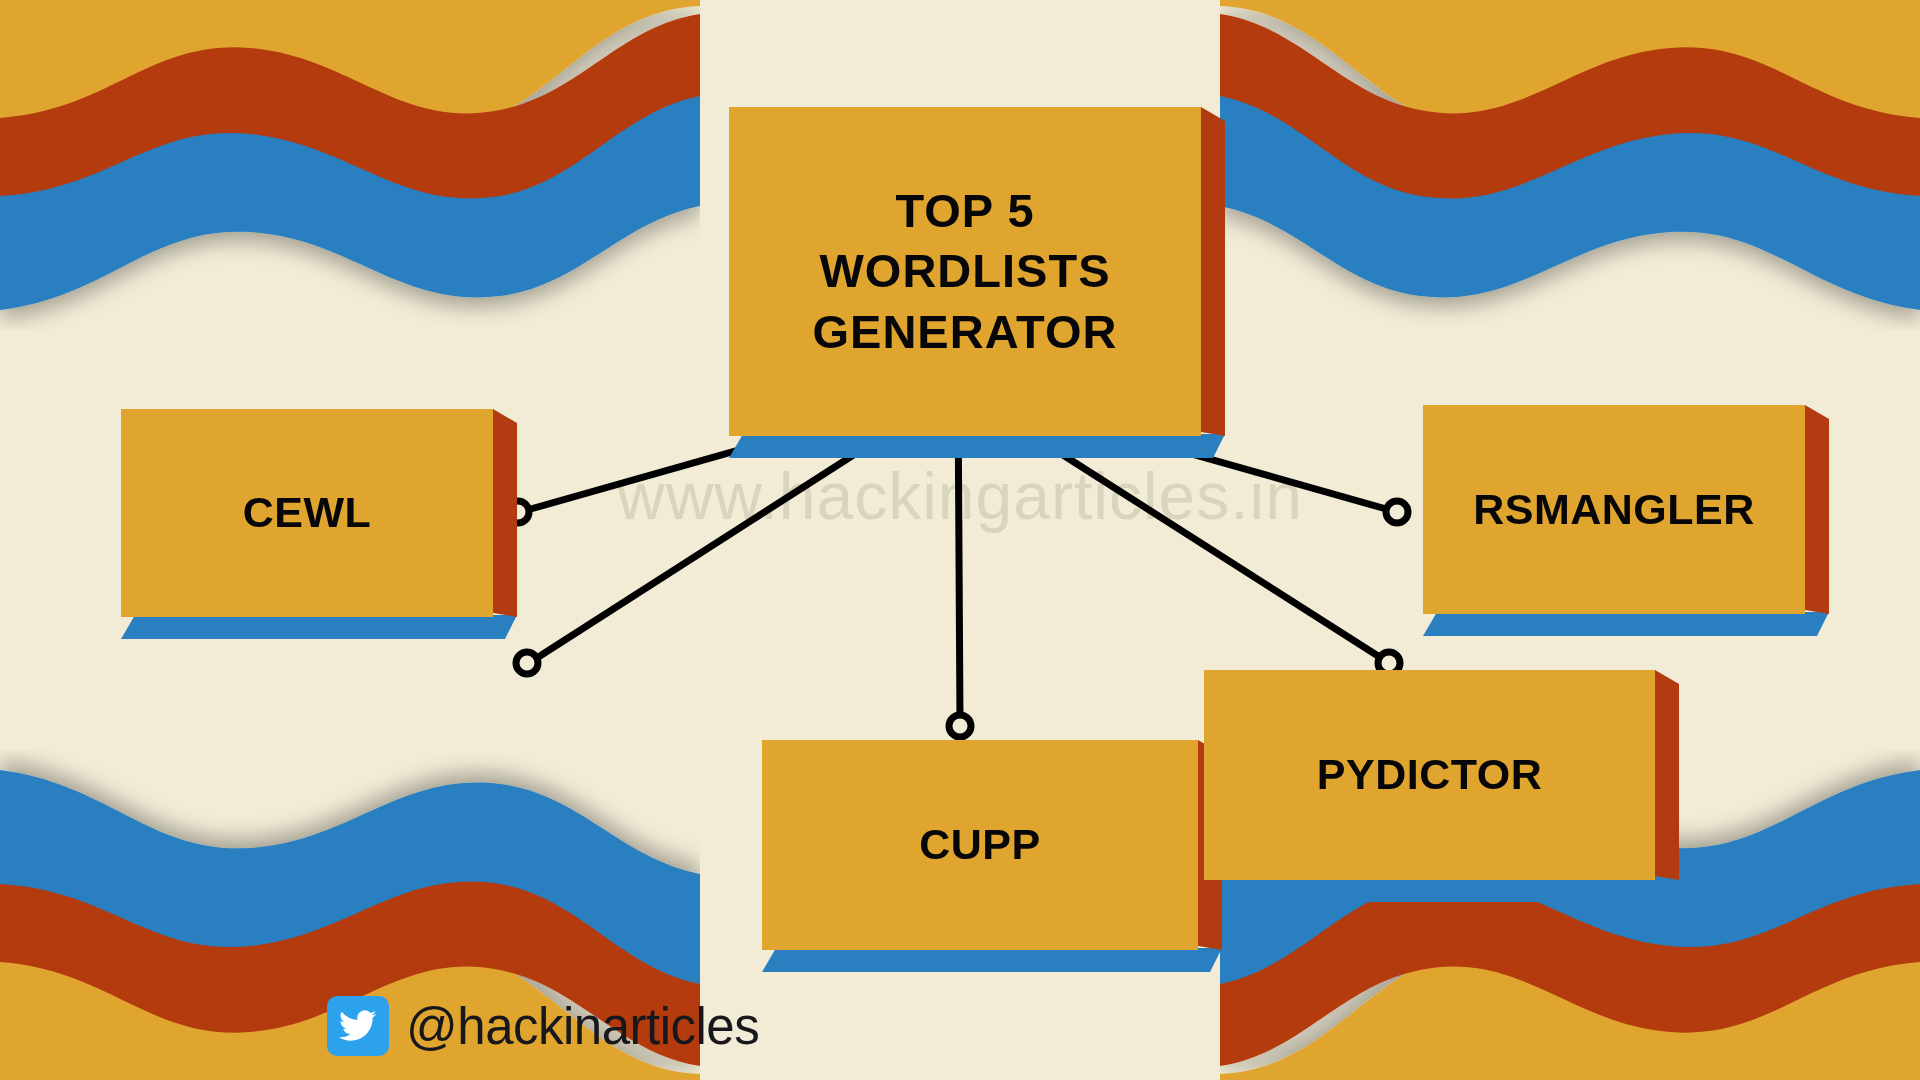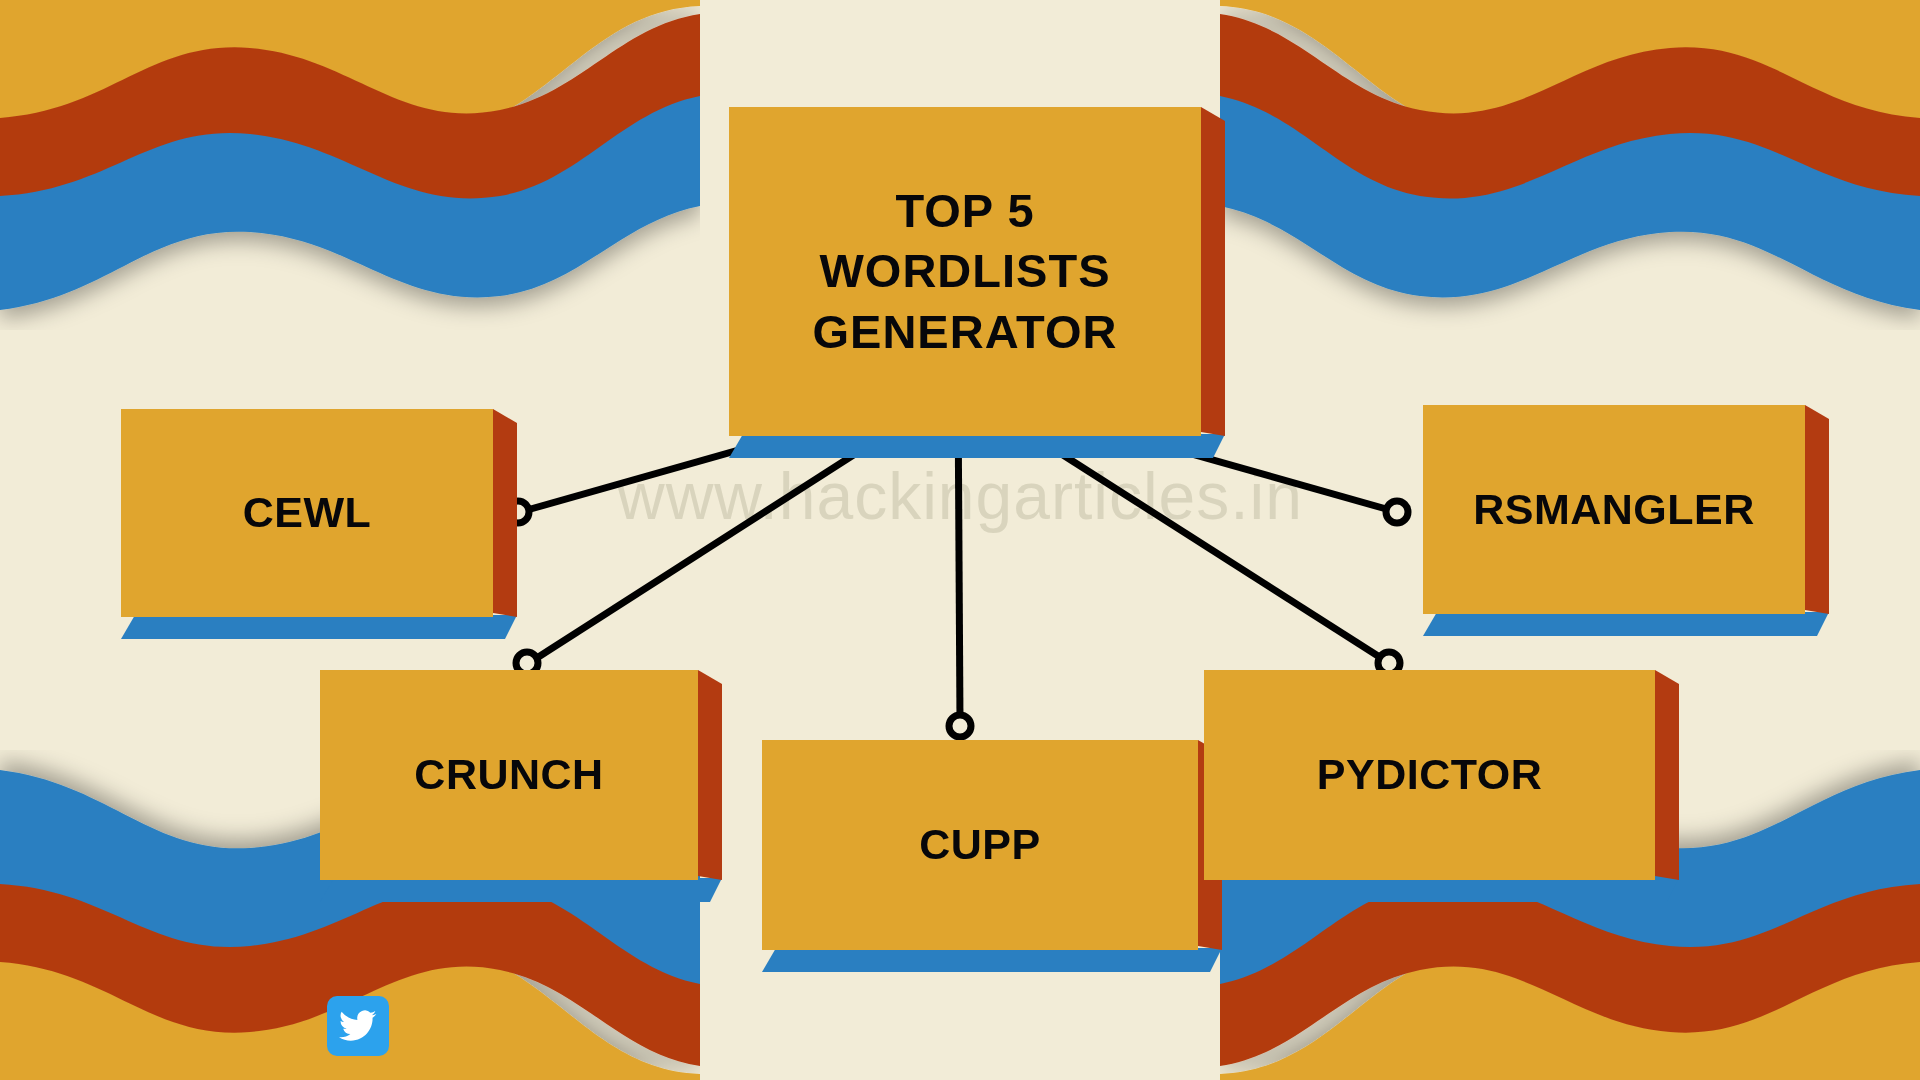--- a/index.html
+++ b/index.html
@@ -203,27 +203,20 @@
   </div>
 
   <div class="node leaf" id="node-cewl">
     <div class="bottom"></div>
     <div class="side"></div>
     <div class="face">
       <span class="label">CEWL</span>
     </div>
   </div>
 
-  <div class="node leaf" id="node-crunch">
-    <div class="bottom"></div>
-    <div class="side"></div>
-    <div class="face">
-      <span class="label">CRUNCH</span>
-    </div>
-  </div>
 
   <div class="node leaf" id="node-cupp">
     <div class="bottom"></div>
     <div class="side"></div>
     <div class="face">
       <span class="label">CUPP</span>
     </div>
   </div>
 
   <div class="node leaf" id="node-pydictor">
@@ -241,15 +234,16 @@
       <span class="label">RSMANGLER</span>
     </div>
   </div>
 
   <div id="footer">
     <div id="twitter-badge">
       <svg width="38" height="32" viewBox="0 0 24 20" aria-hidden="true">
         <path fill="#ffffff" d="M23.6 2.4c-.87.39-1.8.65-2.78.77a4.85 4.85 0 0 0 2.13-2.68c-.94.56-1.98.96-3.08 1.18A4.84 4.84 0 0 0 11.5 5.1c0 .38.04.75.12 1.1A13.74 13.74 0 0 1 1.64.94a4.84 4.84 0 0 0 1.5 6.46 4.8 4.8 0 0 1-2.19-.6v.06a4.85 4.85 0 0 0 3.88 4.75 4.9 4.9 0 0 1-2.19.08 4.85 4.85 0 0 0 4.53 3.36A9.72 9.72 0 0 1 0 17.06a13.7 13.7 0 0 0 7.42 2.18c8.9 0 13.78-7.38 13.78-13.78l-.02-.63A9.8 9.8 0 0 0 23.6 2.4z"></path>
       </svg>
     </div>
+    <span id="footer-handle">@hackinarticles</span>
   </div>
 
 </div>
 
 </body></html>

